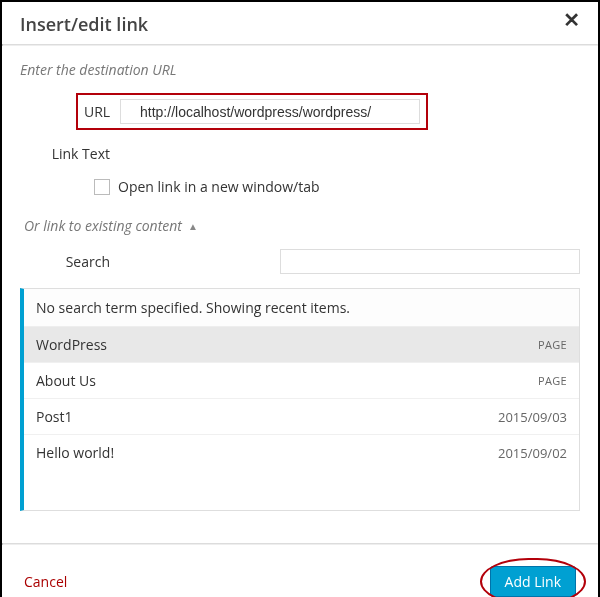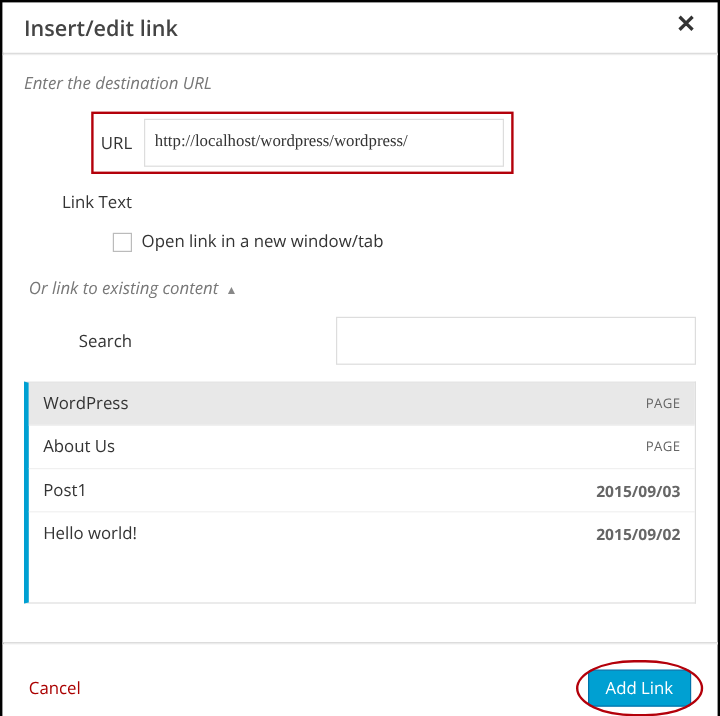--- a/index.html
+++ b/index.html
@@ -55,26 +55,26 @@
   }
   .field-label {
     width: 98px;
     text-align: right;
     padding-right: 8px;
     font-size: 14px;
     color: #333;
   }
   .field-input {
     flex: 0 0 300px;
-    height: 40px;
+    height: 25px;
     border: 1px solid #ddd;
-    padding: 4px 8px;
-    font-size: 14px;
-    color: #333;
-    font-family: Liberation Serif, serif;
+    padding: 4px 19px;
+    font-size: 14px;
+    color: #333;
+    font-family: Liberation Sans, sans-serif;
   }
   .url-highlight-wrap {
     display: inline-flex;
     border: 2px solid #b3000a;
     padding: 4px 6px;
     align-items: center;
   }
   .url-highlight-wrap .field-label {
     width: 36px;
     text-align: left;
@@ -147,21 +147,20 @@
   .result-meta {
     font-size: 11px;
     color: #666;
     text-transform: uppercase;
     letter-spacing: 0.3px;
   }
   .result-meta.date {
     text-transform: none;
     font-size: 13px;
     letter-spacing: 0;
-    font-weight: bold;
   }
   .results-padding {
     height: 40px;
   }
   .footer-divider {
     border-top: 1px solid #dcdcdc;
     margin-top: 20px;
   }
   .footer {
     display: flex;
@@ -233,20 +232,21 @@
       <span>Or link to existing content</span>
       <span class="triangle-up">▲</span>
     </div>
 
     <div class="field-row">
       <span class="field-label">Search</span>
       <input class="field-input" type="text" value="" style="">
     </div>
 
     <div class="results-box">
+      <div class="results-msg">No search term specified. Showing recent items.</div>
       <div class="results-list" id="results-list">
           <div class="result-item selected">
             <span>WordPress</span>
             <span class="result-meta">PAGE</span>
           </div>
           <div class="result-item">
             <span>About Us</span>
             <span class="result-meta">PAGE</span>
           </div>
           <div class="result-item">

